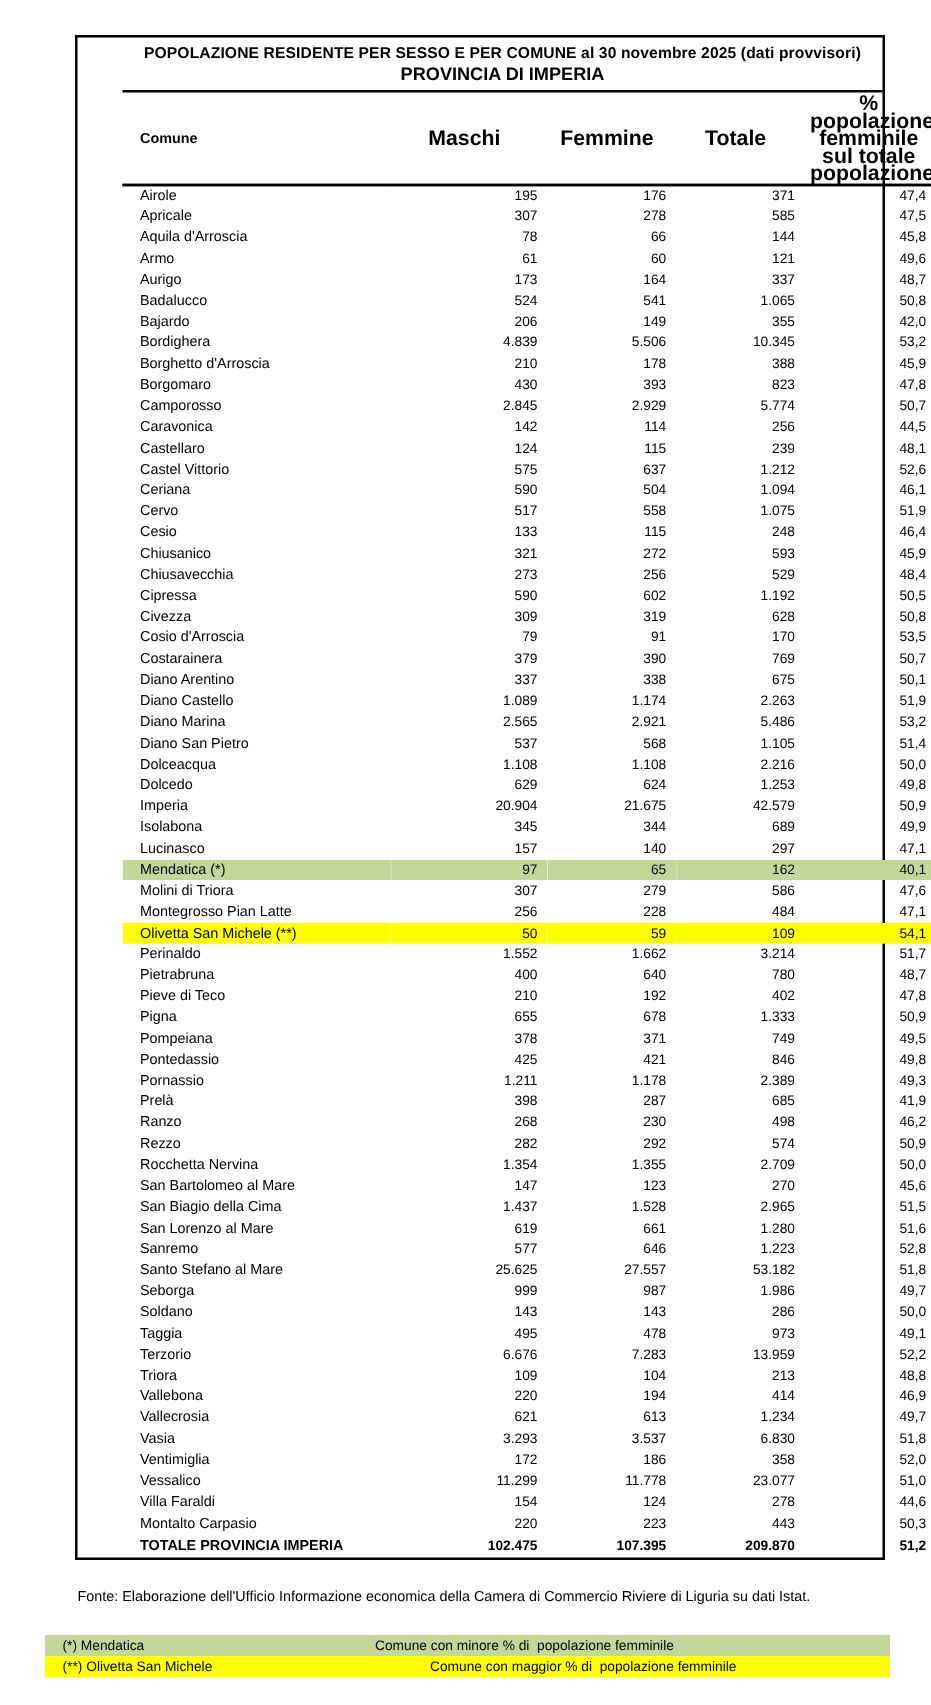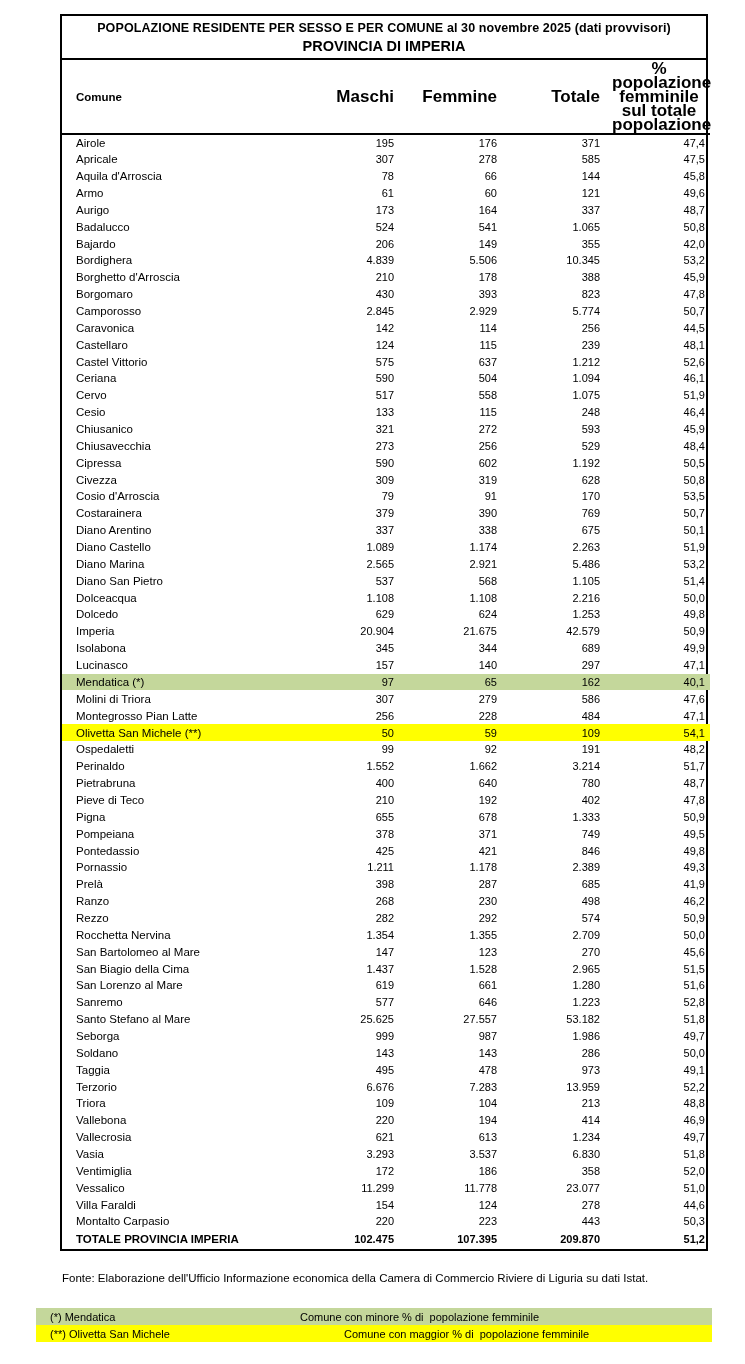--- a/index.html
+++ b/index.html
@@ -1,35 +1,35 @@
 <!DOCTYPE html>
 <html><head>
 <meta charset="utf-8">
 <style>
   * { margin:0; padding:0; box-sizing:border-box; }
   html,body { background:#fff; }
   body { font-family:"Liberation Sans","DejaVu Sans",sans-serif; color:#000; }
   .page { position:relative; width:745px; height:1364px; background:#fff; overflow:hidden; }
 
-  .table-wrap { position:absolute; left:60px; top:14px; width:648px; border:2px solid #000; background:#fff; }
+  .table-wrap { position:absolute; left:60px; top:28px; width:648px; border:2px solid #000; background:#fff;padding-left:36px; }
 
   .title-box { border-bottom:2px solid #000; text-align:center; padding:5px 4px 4px 4px; }
   .title-line1 { font-weight:bold; font-size:12.5px; letter-spacing:0.1px; }
   .title-line2 { font-weight:bold; font-size:14.5px; margin-top:3px; }
 
   table.data-table { border-collapse:collapse; table-layout:fixed; width:100%; font-size:11px; }
   col.c-comune  { width:215px; }
   col.c-maschi  { width:125px; }
   col.c-femmine { width:103px; }
   col.c-totale  { width:103px; }
   col.c-pct     { width:102px; }
 
   thead th { border-bottom:2px solid #000; font-weight:bold; vertical-align:middle; height:74px; font-size:17px; line-height:14px; }
   th.h-comune { text-align:left; padding-left:14px; font-size:11.5px; }
-  th.h-num  { text-align:right; padding-right:8px; }
+  th.h-num  { text-align:center; padding-right:8px; }
   th.h-pct  { text-align:center; padding:0 4px; }
 
   tbody tr { height:16.87px; }
   tbody td { height:16.87px; vertical-align:middle; white-space:nowrap; overflow:hidden; }
   td.c-name { text-align:left; padding-left:14px; font-size:11.5px; }
   td.num { text-align:right; padding-right:8px; font-variant-numeric:tabular-nums; }
   td.pct { padding-right:5px; }
 
   tr.hl-green  td { background:#c4d79b; }
   tr.hl-yellow td { background:#ffff00; }
@@ -320,27 +320,20 @@
       <td class="num pct">47,1</td>
     </tr>
           <tr class="hl-yellow">
       <td class="c-name">Olivetta San Michele (**)</td>
       <td class="num">50</td>
       <td class="num">59</td>
       <td class="num">109</td>
       <td class="num pct">54,1</td>
     </tr>
           <tr>
-      <td class="c-name">Ospedaletti</td>
-      <td class="num">99</td>
-      <td class="num">92</td>
-      <td class="num">191</td>
-      <td class="num pct">48,2</td>
-    </tr>
-          <tr>
       <td class="c-name">Perinaldo</td>
       <td class="num">1.552</td>
       <td class="num">1.662</td>
       <td class="num">3.214</td>
       <td class="num pct">51,7</td>
     </tr>
           <tr>
       <td class="c-name">Pietrabruna</td>
       <td class="num">400</td>
       <td class="num">640</td>

